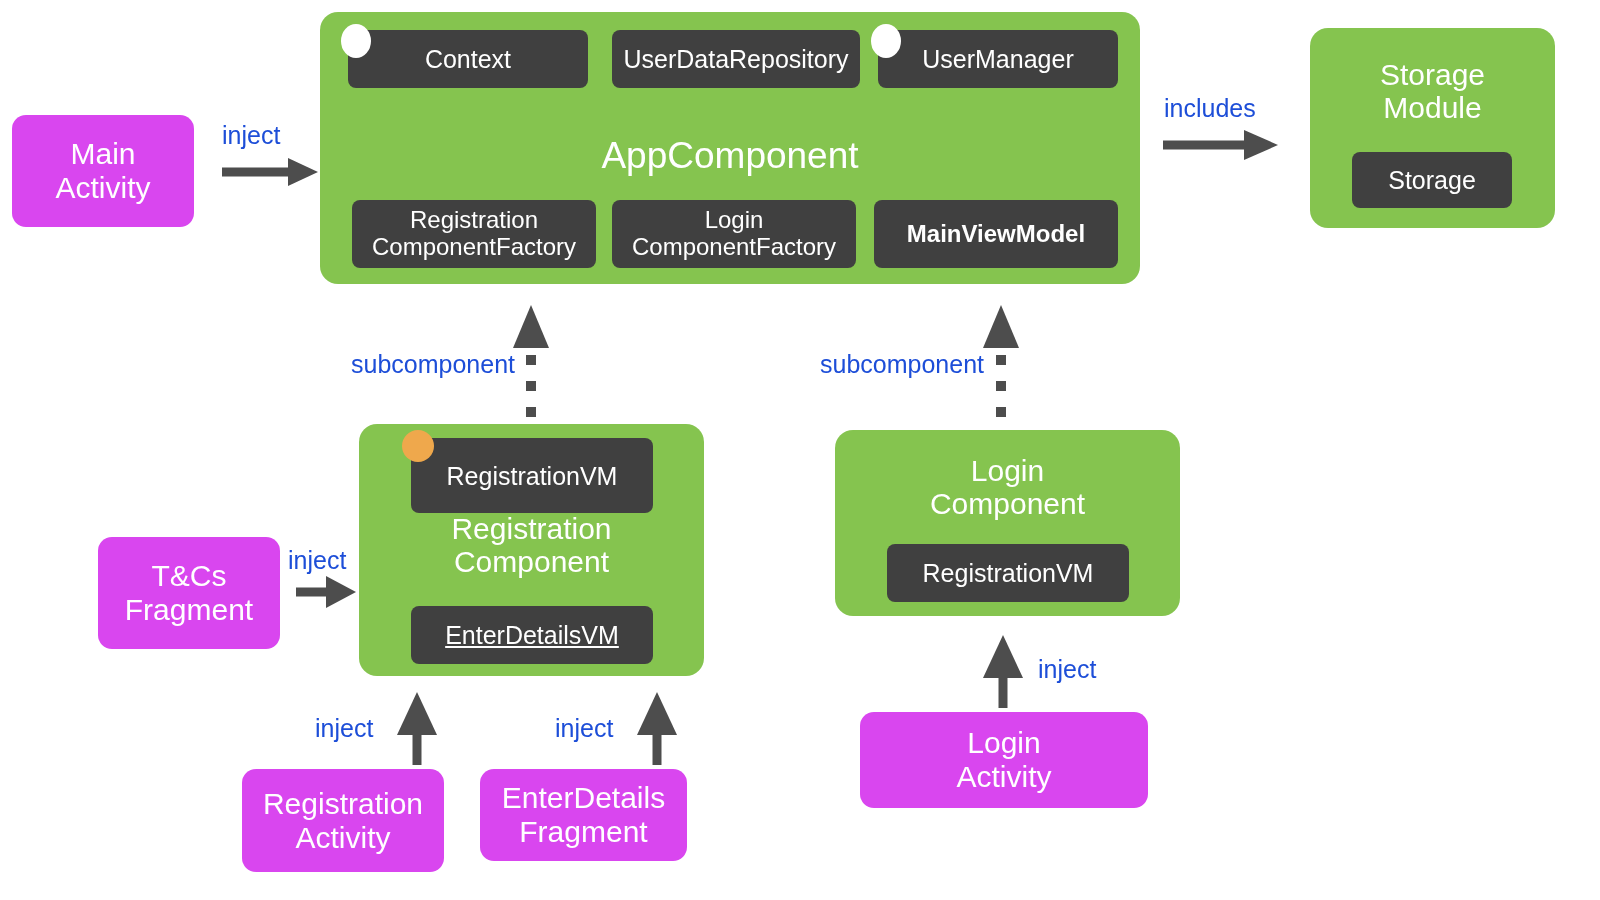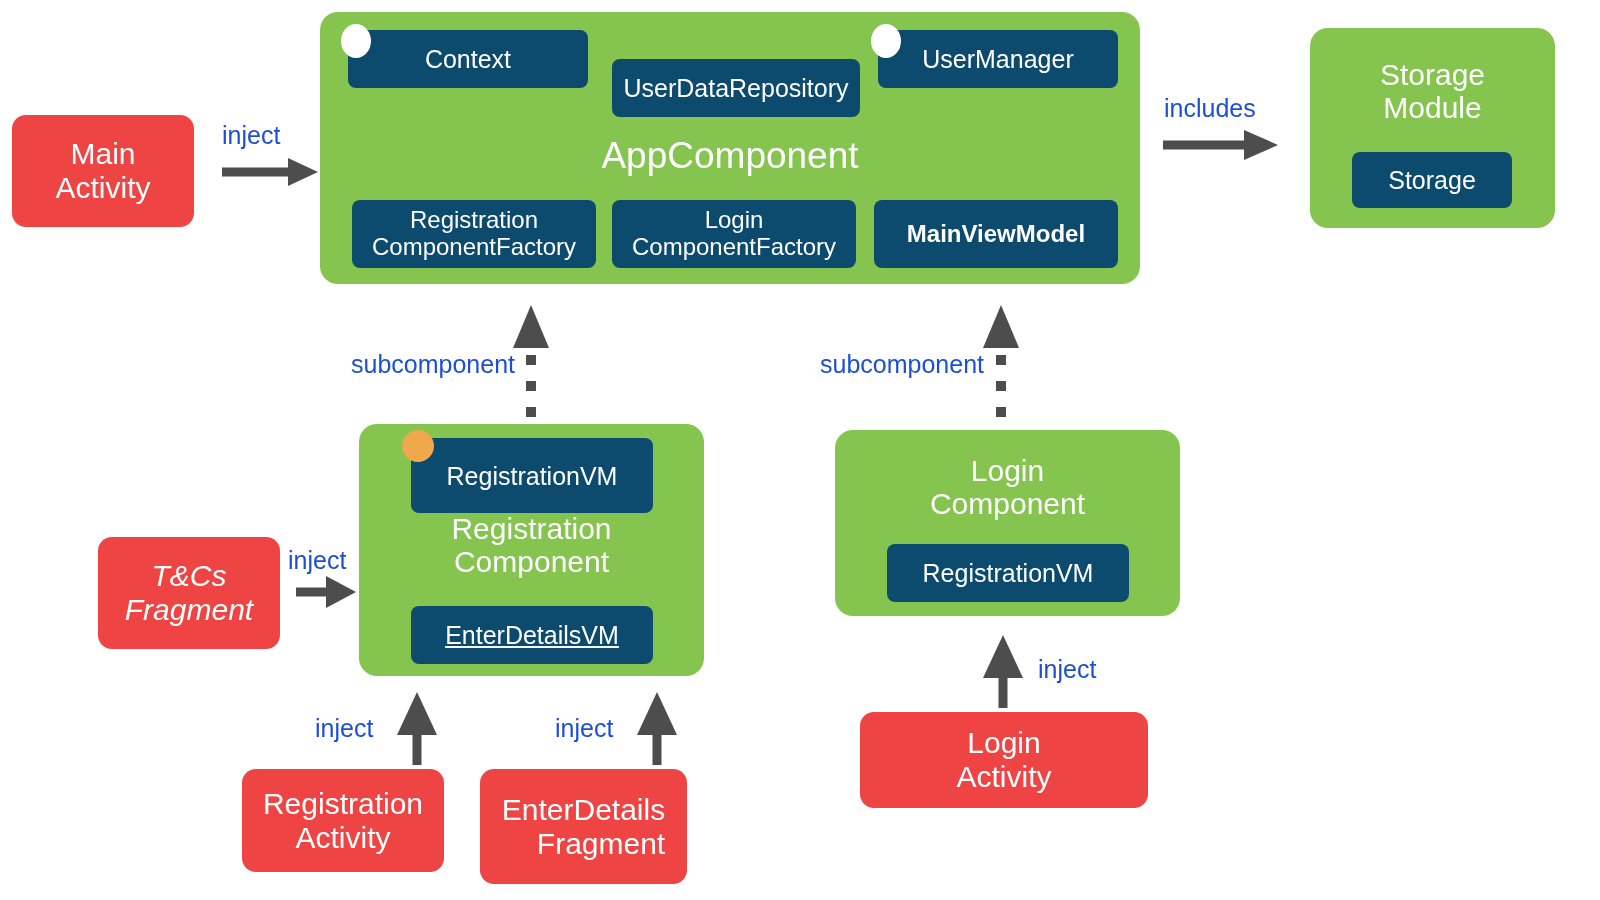--- a/index.html
+++ b/index.html
@@ -29,25 +29,25 @@
     box-sizing: border-box;
     display: flex;
     align-items: center;
     justify-content: center;
     text-align: center;
     color: #ffffff;
     line-height: 1.12;
     white-space: pre-line;
   }
   .green {
-    background: #ef4444;
+    background: #d946ef;
     border-radius: 14px;
   }
   .dark {
-    background: #0c4a6e;
+    background: #404040;
     border-radius: 8px;
     color: #ffffff;
   }
 
   
   .container {
     position: absolute;
     box-sizing: border-box;
     background: #85c44f;
     border-radius: 18px;
@@ -160,21 +160,21 @@
   <div class="node green" style="left:12px; top:115px; width:182px; height:112px; font-size:30px;">Main
 Activity</div>
 
   <div class="container" style="left:320px; top:12px; width:820px; height:272px;">
 
     <div class="title" style="top:124px; font-size:37px;">AppComponent</div>
 
     <div class="node dark" style="left:28px; top:18px; width:240px; height:58px; font-size:25px;">Context</div>
     <div class="marker white" style="left:21px; top:12px; width:30px; height:34px;"></div>
 
-    <div class="node dark" style="left:292px; top:18px; width:248px; height:58px; font-size:25px;margin-top:29px;">UserDataRepository</div>
+    <div class="node dark" style="left:292px; top:18px; width:248px; height:58px; font-size:25px;">UserDataRepository</div>
 
     <div class="node dark" style="left:558px; top:18px; width:240px; height:58px; font-size:25px;">UserManager</div>
     <div class="marker white" style="left:551px; top:12px; width:30px; height:34px;"></div>
 
     <div class="node dark" style="left:32px; top:188px; width:244px; height:68px; font-size:24px;">Registration
 ComponentFactory</div>
 
     <div class="node dark" style="left:292px; top:188px; width:244px; height:68px; font-size:24px;">Login
 ComponentFactory</div>
 
@@ -201,25 +201,25 @@
   </div>
 
   <div class="container" style="left:835px; top:430px; width:345px; height:186px;">
 
     <div class="title" style="top:24px; font-size:30px;">Login
 Component</div>
 
     <div class="node dark" style="left:52px; top:114px; width:242px; height:58px; font-size:25px;">RegistrationVM</div>
   </div>
 
-  <div class="node green" style="left:98px; top:537px; width:182px; height:112px; font-size:30px;font-style:italic;">T&amp;Cs
+  <div class="node green" style="left:98px; top:537px; width:182px; height:112px; font-size:30px;">T&amp;Cs
 Fragment</div>
 
   <div class="node green" style="left:242px; top:769px; width:202px; height:103px; font-size:30px;">Registration
 Activity</div>
 
-  <div class="node green" style="left:480px; top:769px; width:207px; height:115px; font-size:30px;text-align:right;">EnterDetails
+  <div class="node green" style="left:480px; top:769px; width:207px; height:92px; font-size:30px;">EnterDetails
 Fragment</div>
 
   <div class="node green" style="left:860px; top:712px; width:288px; height:96px; font-size:30px;">Login
 Activity</div>
 
 </div>
 
 </body></html>

